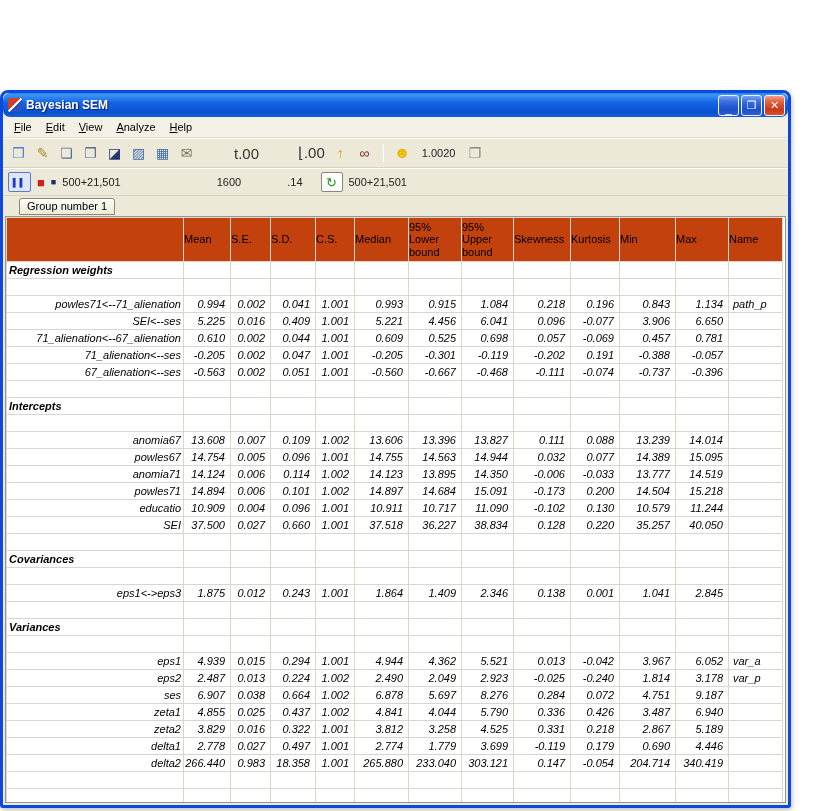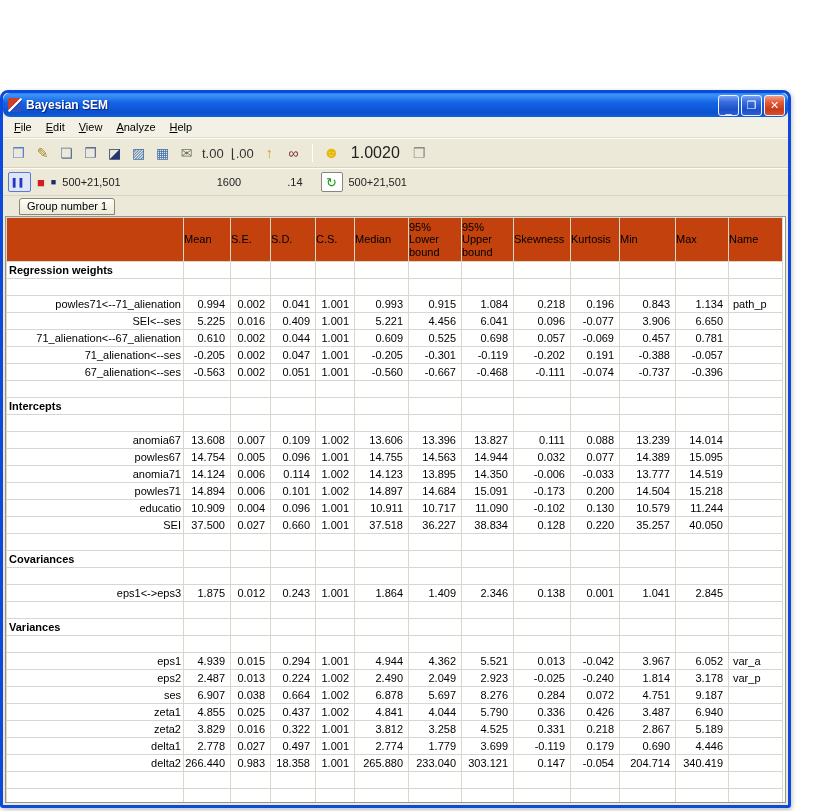--- a/index.html
+++ b/index.html
@@ -29,24 +29,24 @@
 
   .menubar { height:21px; display:flex; align-items:center; padding:0 4px; font-size:11px;
              background:#f3f1e6; border-bottom:1px solid #e0dccc; }
   .menu-item { padding:2px 7px; cursor:default; }
 
   .toolbar { display:flex; align-items:center; padding:2px 5px;
              border-top:1px solid #fdfcf8; border-bottom:1px solid #d8d4c4; background:#ece9d8; }
   .tb1 { height:30px; gap:3px; }
   .tbi { width:21px; height:20px; display:flex; align-items:center; justify-content:center;
          font-size:14px; border-radius:2px; cursor:default; }
-  .tbtext { width:auto; font-size:13px; padding:0 2px; }
+  .tbtext { width:auto; font-size:15px; padding:0 2px;margin-left:32px; }
   .tbbig { font-size:16px; }
   .tbsep { width:1px; height:18px; background:#c8c4b4; border-right:1px solid #ffffff; margin:0 5px; }
-  .tbval { font-size:16px; margin:16px 6px; color:#222; }
+  .tbval { font-size:11px; margin:16px 6px; color:#222; }
 
   .tb2 { height:28px; font-size:11px; color:#222; }
   .tbtn-pause { width:23px; height:20px; border:1px solid #5a7ad0; background:#dfe6f5; color:#2238c8;
                 font-size:8px; letter-spacing:1px; display:flex; align-items:center; justify-content:center;
                 border-radius:2px; margin-right:6px; }
   .stop { color:#cf2020; font-size:13px; margin-right:6px; }
   .marker { color:#1a2a6a; font-size:9px; margin-right:6px; }
   .mid { margin-left:96px; }
   .rate { margin-left:46px; }
   .sqbtn { width:22px; height:20px; border:1px solid #8a867a; background:#ffffff; color:#1a9a1a;
@@ -57,21 +57,21 @@
   .tab { display:inline-block; padding:1px 7px 2px; font-size:11px; border:1px solid #8a867a;
          background:linear-gradient(#fffef8,#ece9d8); border-radius:3px 3px 0 0; cursor:default; }
 
   
   .tablewrap { flex:1; margin:1px 2px 2px; background:#ffffff; border:1px solid #9a968a; overflow:hidden; }
   table { border-collapse:collapse; table-layout:fixed; width:776px; font-size:11px; color:#000; }
   th, td { border:1px solid #d9d6cc; overflow:hidden; white-space:nowrap; }
   thead tr { height:44px; }
   th { white-space:pre-line; text-align:left; font-weight:normal; vertical-align:middle;
        background:#c2410c; line-height:1.15; }
-  tbody tr { height:17px; }
+  tbody tr { height:17px;font-style:italic; }
   .cell-label   { text-align:right; padding-right:2px; }
   .cell-section { text-align:left; font-weight:bold; padding-left:2px; }
   .cell-num     { text-align:right; padding-right:5px; }
   .cell-name    { text-align:left; padding-left:4px; }
 </style>
 </head>
 <body>
 
 <div class="window">
 

